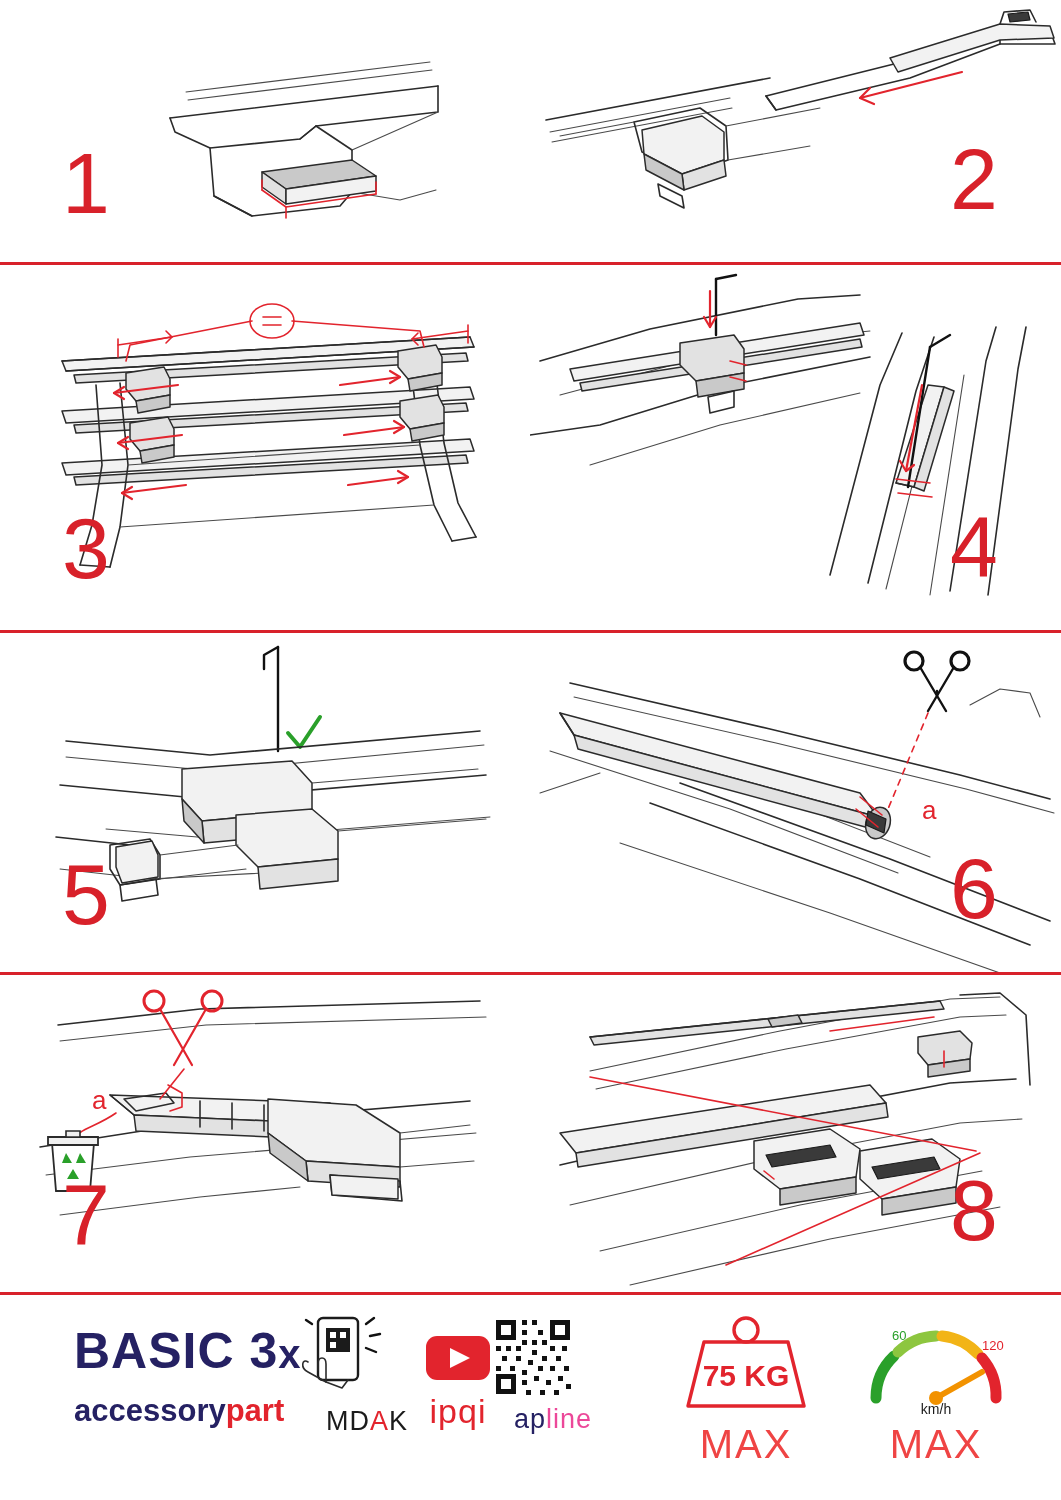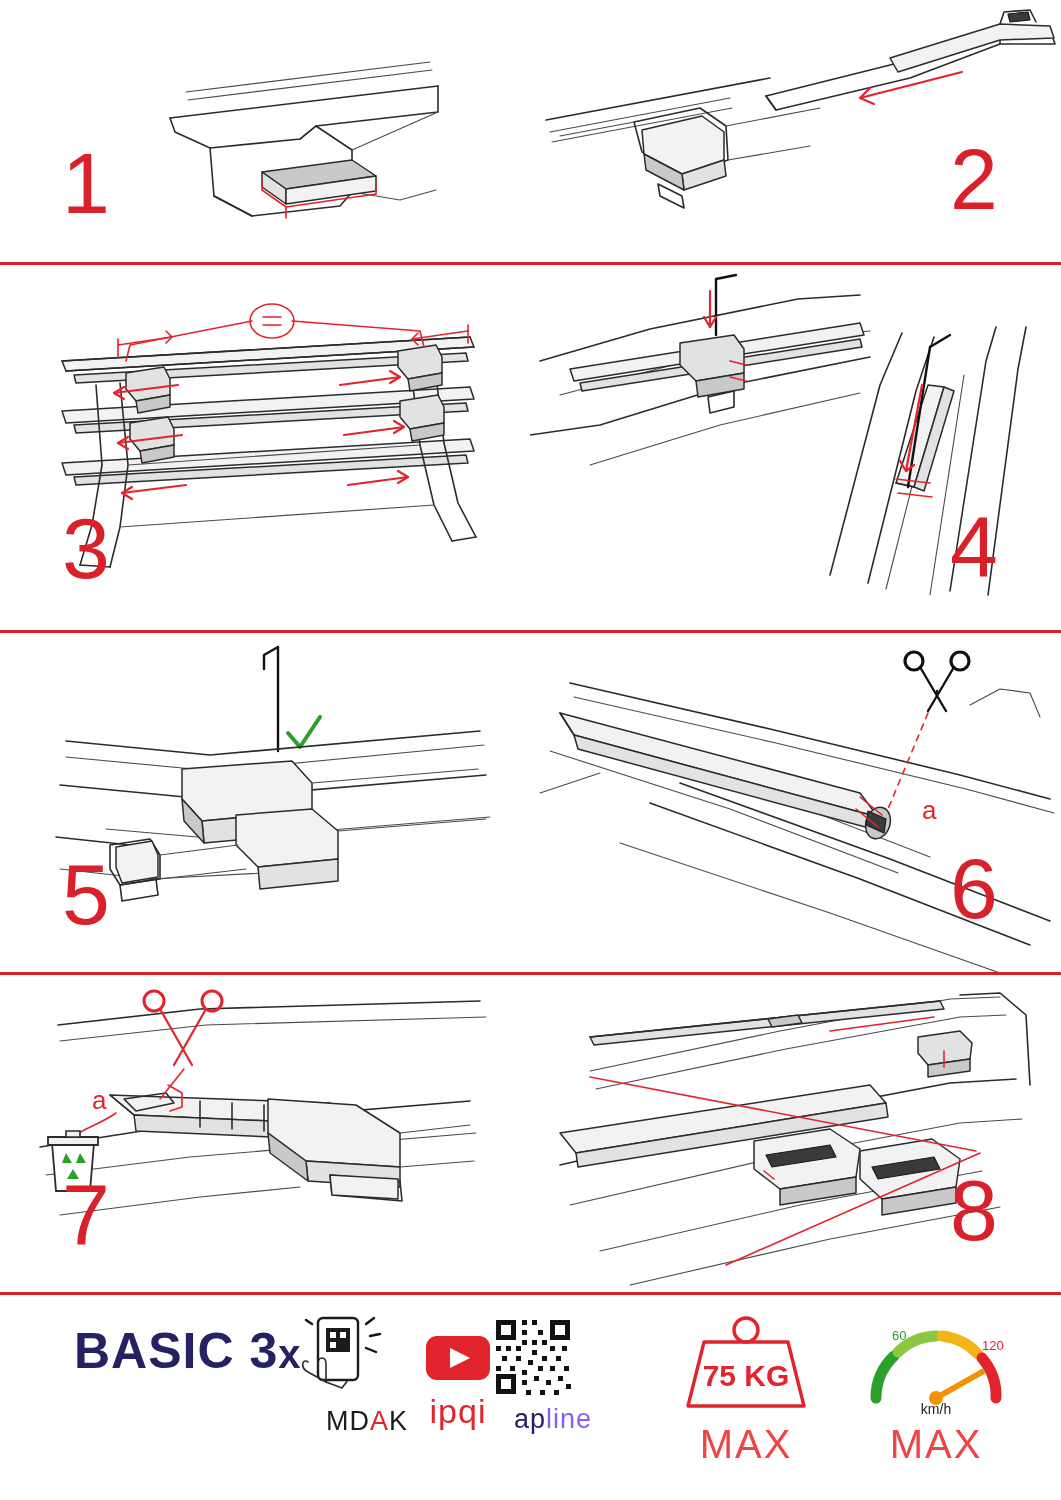--- a/index.html
+++ b/index.html
@@ -97,21 +97,21 @@
   .logo-cap {
     font-family: "Liberation Sans", sans-serif;
     font-size: 27px;
     letter-spacing: 1px;
     margin-top: 6px;
   }
   .cap-mdak { color: #1b1b1b; }
   .cap-mdak .a { color: #e2242d; }
   .cap-ipqi { color: #e2242d; font-size: 34px; }
   .cap-apline { color: #252163; }
-  .cap-apline .line { color: #8b5cf6; }
+  .cap-apline .line { color: #ec4899; }
 
   .maxcap {
     font-family: "Liberation Sans", sans-serif;
     font-size: 40px;
     letter-spacing: 2px;
     color: #ef4444;
     text-align: center;
     margin-top: 4px;
   }
   .weight-txt {
@@ -433,20 +433,21 @@
       <path class="rd" d="M196 290 L450 178"></path>
       <path class="rd" d="M234 196 L244 204"></path>
     </svg>
     <div class="stepnum" style="left:420px;top:192px;">8</div>
   </div>
 
   <div id="footer">
 
     <div class="brand-block">
       <div class="brand-basic"><span>BASIC 3</span><span class="x">x</span></div>
+      <div class="brand-accessory"><span>accessory</span><span class="part">part</span></div>
     </div>
 
     <div class="logo-item" style="left:288px;top:22px;width:112px;text-align:right;">
       <svg width="112" height="86" viewBox="0 0 112 86">
         <rect x="22" y="4" width="40" height="62" rx="5" fill="#ffffff" stroke="#1b1b1b" stroke-width="2.4"></rect>
         <rect x="30" y="14" width="24" height="24" fill="#1b1b1b"></rect>
         <rect x="34" y="18" width="6" height="6" fill="#ffffff"></rect>
         <rect x="44" y="18" width="6" height="6" fill="#ffffff"></rect>
         <rect x="34" y="28" width="6" height="6" fill="#ffffff"></rect>
         <path class="ln" d="M12 48 C 6 44, 4 54, 12 58 L30 68 L30 50 C 30 42, 22 42, 22 50 L22 56"></path>

